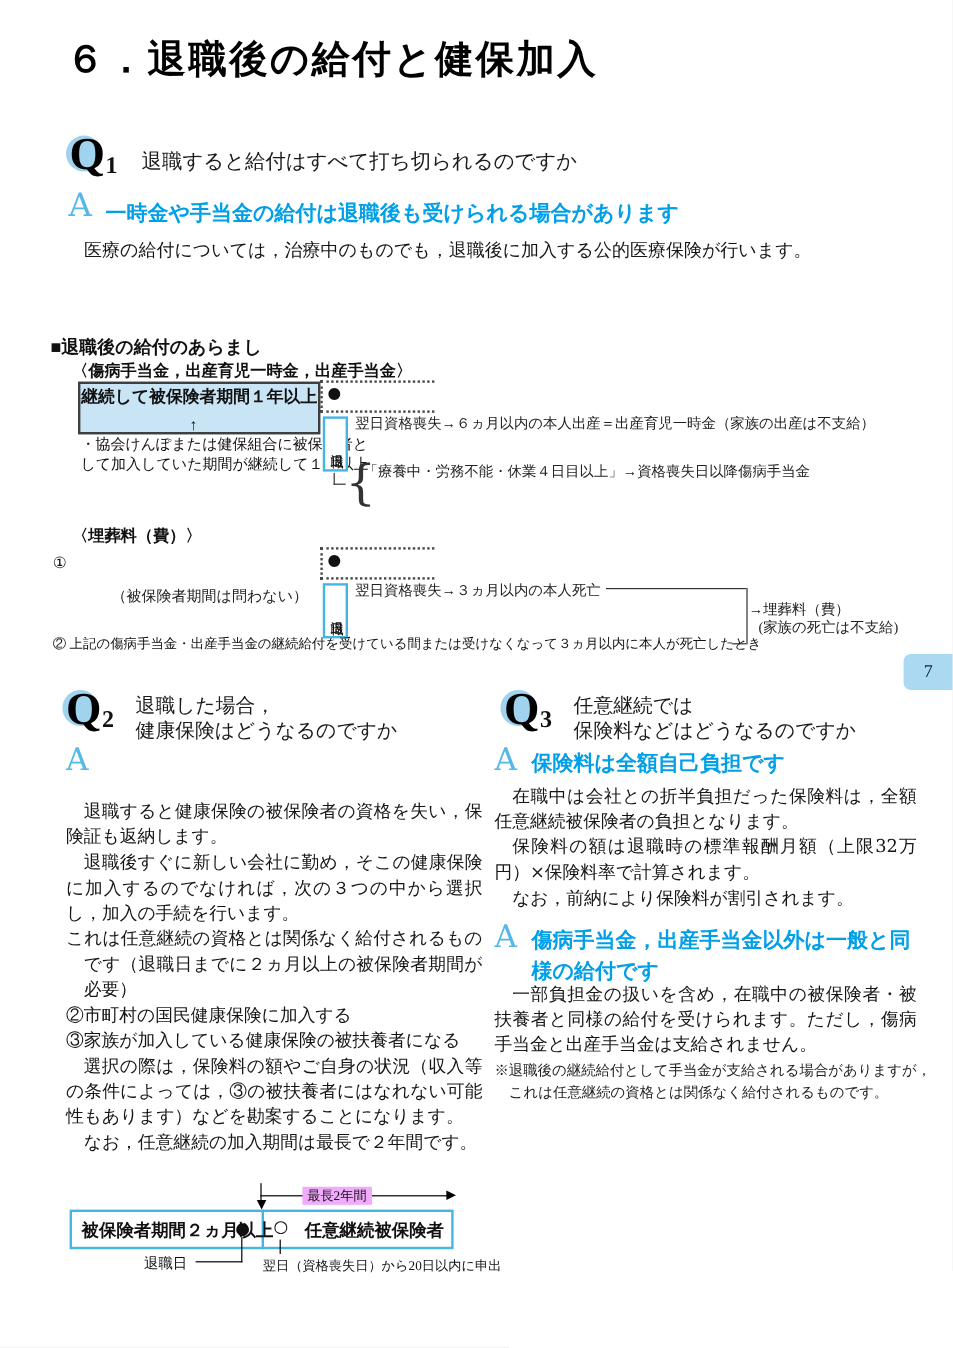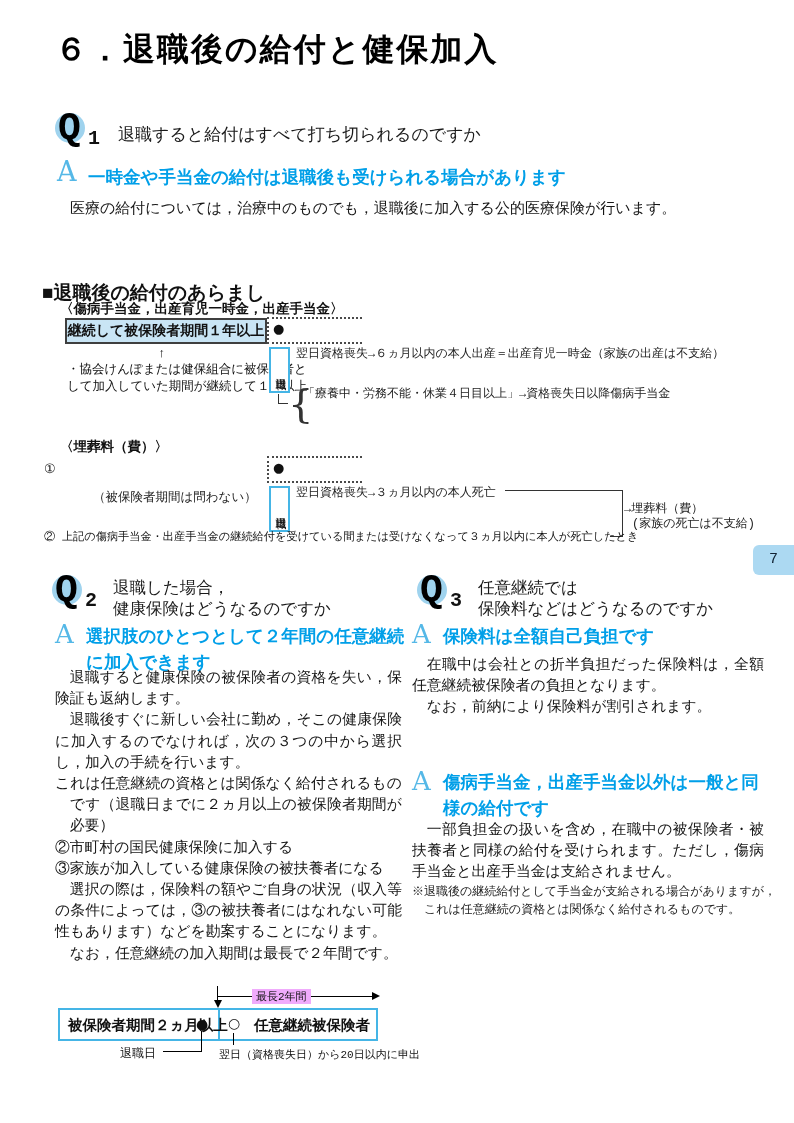--- a/index.html
+++ b/index.html
@@ -1,19 +1,19 @@
 <!DOCTYPE html>
 <html><head>
 <meta charset="utf-8">
 <style>
   html,body{margin:0;padding:0;background:#e8e8e8;}
   .page{position:relative;width:794px;height:1123px;background:#ffffff;margin:0 auto;overflow:hidden;
         font-family:"DejaVu Sans","Liberation Sans",sans-serif;color:#111;}
   .abs{position:absolute;}
-  .gothic{font-family:Liberation Mono, monospace;}
+  .gothic{font-family:Liberation Serif, serif;}
   .mincho{font-family:"DejaVu Serif","Liberation Serif",serif;}
   .para{margin:0;text-indent:1em;}
   .hang{margin:0;padding-left:1em;text-indent:-1em;}
   .nowrap{white-space:nowrap;}
   .blue{color:#009FE8;font-weight:700;}
   .aletter{font-family:"DejaVu Serif","Liberation Serif",serif;color:#55B8E7;font-weight:400;}
   .dotted-h{border-top:2px dotted #4a4a4a;height:0;}
   .dotted-v{border-left:2px dotted #4a4a4a;width:0;}
   .line-h{border-top:1.5px solid #333;height:0;}
   .line-v{border-left:1.5px solid #333;width:0;}
@@ -44,24 +44,24 @@
   </div>
   <div class="abs gothic qtext" style="left:118px;top:123px;font-size:17px;">退職すると給付はすべて打ち切られるのですか</div>
 
   <div class="abs aletter" style="left:57px;top:156px;font-size:27px;">A</div>
   <div class="abs gothic blue nowrap" style="left:88px;top:165px;font-size:17.5px;">一時金や手当金の給付は退職後も受けられる場合があります</div>
 
   <div class="abs mincho body-txt" style="left:55px;top:197px;width:694px;font-size:15px;line-height:22.5px;">
     <p class="para">医療の給付については，治療中のものでも，退職後に加入する公的医療保険が行います。</p>
   </div>
 
-  <div class="abs gothic" style="left:42px;top:280px;font-size:19px;font-weight:700;">■退職後の給付のあらまし</div>
+  <div class="abs gothic" style="left:42px;top:280px;font-size:15px;font-weight:700;">■退職後の給付のあらまし</div>
 
   <div class="abs gothic nowrap" style="left:60px;top:300px;font-size:13.5px;font-weight:700;">〈傷病手当金，出産育児一時金，出産手当金〉</div>
-  <div class="abs gothic fillbox" style="left:65px;top:318px;width:202px;height:26px;line-height:23px;">継続して被保険者期間１年以上</div>
+  <div class="abs gothic fillbox" style="left:65px;top:318px;width:202px;height:44px;line-height:23px;">継続して被保険者期間１年以上</div>
   <div class="abs dotted-h" style="left:267px;top:317px;width:95px;"></div>
   <div class="abs dotted-h" style="left:267px;top:342px;width:95px;"></div>
   <div class="abs dotted-v" style="left:267px;top:317px;height:27px;"></div>
   <div class="abs" style="left:273px;top:321px;font-size:13px;">●</div>
   <div class="abs gothic" style="left:158px;top:346px;font-size:13px;">↑</div>
   <div class="abs gothic" style="left:67px;top:362px;width:242px;font-size:12.5px;line-height:17px;">・協会けんぽまたは健保組合に被保険者として加入していた期間が継続して１年以上</div>
   <div class="abs gothic retire" style="left:269px;top:347px;width:21px;height:46px;line-height:17px;">退職日</div>
   <div class="abs gothic diag-txt nowrap" style="left:296px;top:345px;">翌日資格喪失→６ヵ月以内の本人出産＝出産育児一時金（家族の出産は不支給）</div>
   <div class="abs line-v" style="left:278px;top:394px;height:10px;"></div>
   <div class="abs line-h" style="left:278px;top:403px;width:10px;"></div>
@@ -89,21 +89,20 @@
 
   <div class="abs" style="left:55px;top:574px;width:56px;height:46px;">
     <span class="abs qcirc" style="left:-3px;top:1px;width:30px;height:30px;"></span>
     <span class="abs gothic qletter" style="left:0;top:-2px;">Q</span>
     <span class="abs gothic qnum" style="left:30px;top:15px;">2</span>
   </div>
   <div class="abs gothic qtext" style="left:113px;top:577px;">退職した場合，</div>
   <div class="abs gothic qtext" style="left:113px;top:598px;">健康保険はどうなるのですか</div>
 
   <div class="abs aletter" style="left:55px;top:619px;font-size:26px;">A</div>
-  <div class="abs gothic blue" style="left:86px;top:624px;width:326px;font-size:17.5px;line-height:26px;">選択肢のひとつとして２年間の任意継続に加入できます</div>
 
   <div class="abs mincho body-txt" style="left:55px;top:666px;width:347px;">
     <p class="para">退職すると健康保険の被保険者の資格を失い，保険証も返納します。</p>
     <p class="para">退職後すぐに新しい会社に勤め，そこの健康保険に加入するのでなければ，次の３つの中から選択し，加入の手続を行います。</p>
     <p class="hang">これは任意継続の資格とは関係なく給付されるものです（退職日までに２ヵ月以上の被保険者期間が必要）</p>
     <p class="hang">②市町村の国民健康保険に加入する</p>
     <p class="hang">③家族が加入している健康保険の被扶養者になる</p>
     <p class="para">選択の際は，保険料の額やご自身の状況（収入等の条件によっては，③の被扶養者にはなれない可能性もあります）などを勘案することになります。</p>
     <p class="para">なお，任意継続の加入期間は最長で２年間です。</p>
   </div>
@@ -133,20 +132,21 @@
     <span class="abs gothic qnum" style="left:30px;top:15px;">3</span>
   </div>
   <div class="abs gothic qtext" style="left:478px;top:577px;">任意継続では</div>
   <div class="abs gothic qtext" style="left:478px;top:598px;">保険料などはどうなるのですか</div>
 
   <div class="abs aletter" style="left:412px;top:619px;font-size:26px;">A</div>
   <div class="abs gothic blue nowrap" style="left:443px;top:624px;font-size:17.5px;">保険料は全額自己負担です</div>
 
   <div class="abs mincho body-txt" style="left:412px;top:653px;width:352px;">
     <p class="para">在職中は会社との折半負担だった保険料は，全額任意継続被保険者の負担となります。</p>
+    <p class="para">保険料の額は退職時の標準報酬月額（上限32万円）×保険料率で計算されます。</p>
     <p class="para">なお，前納により保険料が割引されます。</p>
   </div>
 
   <div class="abs aletter" style="left:412px;top:766px;font-size:26px;">A</div>
   <div class="abs gothic blue" style="left:443px;top:770px;width:326px;font-size:17.5px;line-height:26px;">傷病手当金，出産手当金以外は一般と同様の給付です</div>
 
   <div class="abs mincho body-txt" style="left:412px;top:818px;width:352px;">
     <p class="para">一部負担金の扱いを含め，在職中の被保険者・被扶養者と同様の給付を受けられます。ただし，傷病手当金と出産手当金は支給されません。</p>
   </div>
 

